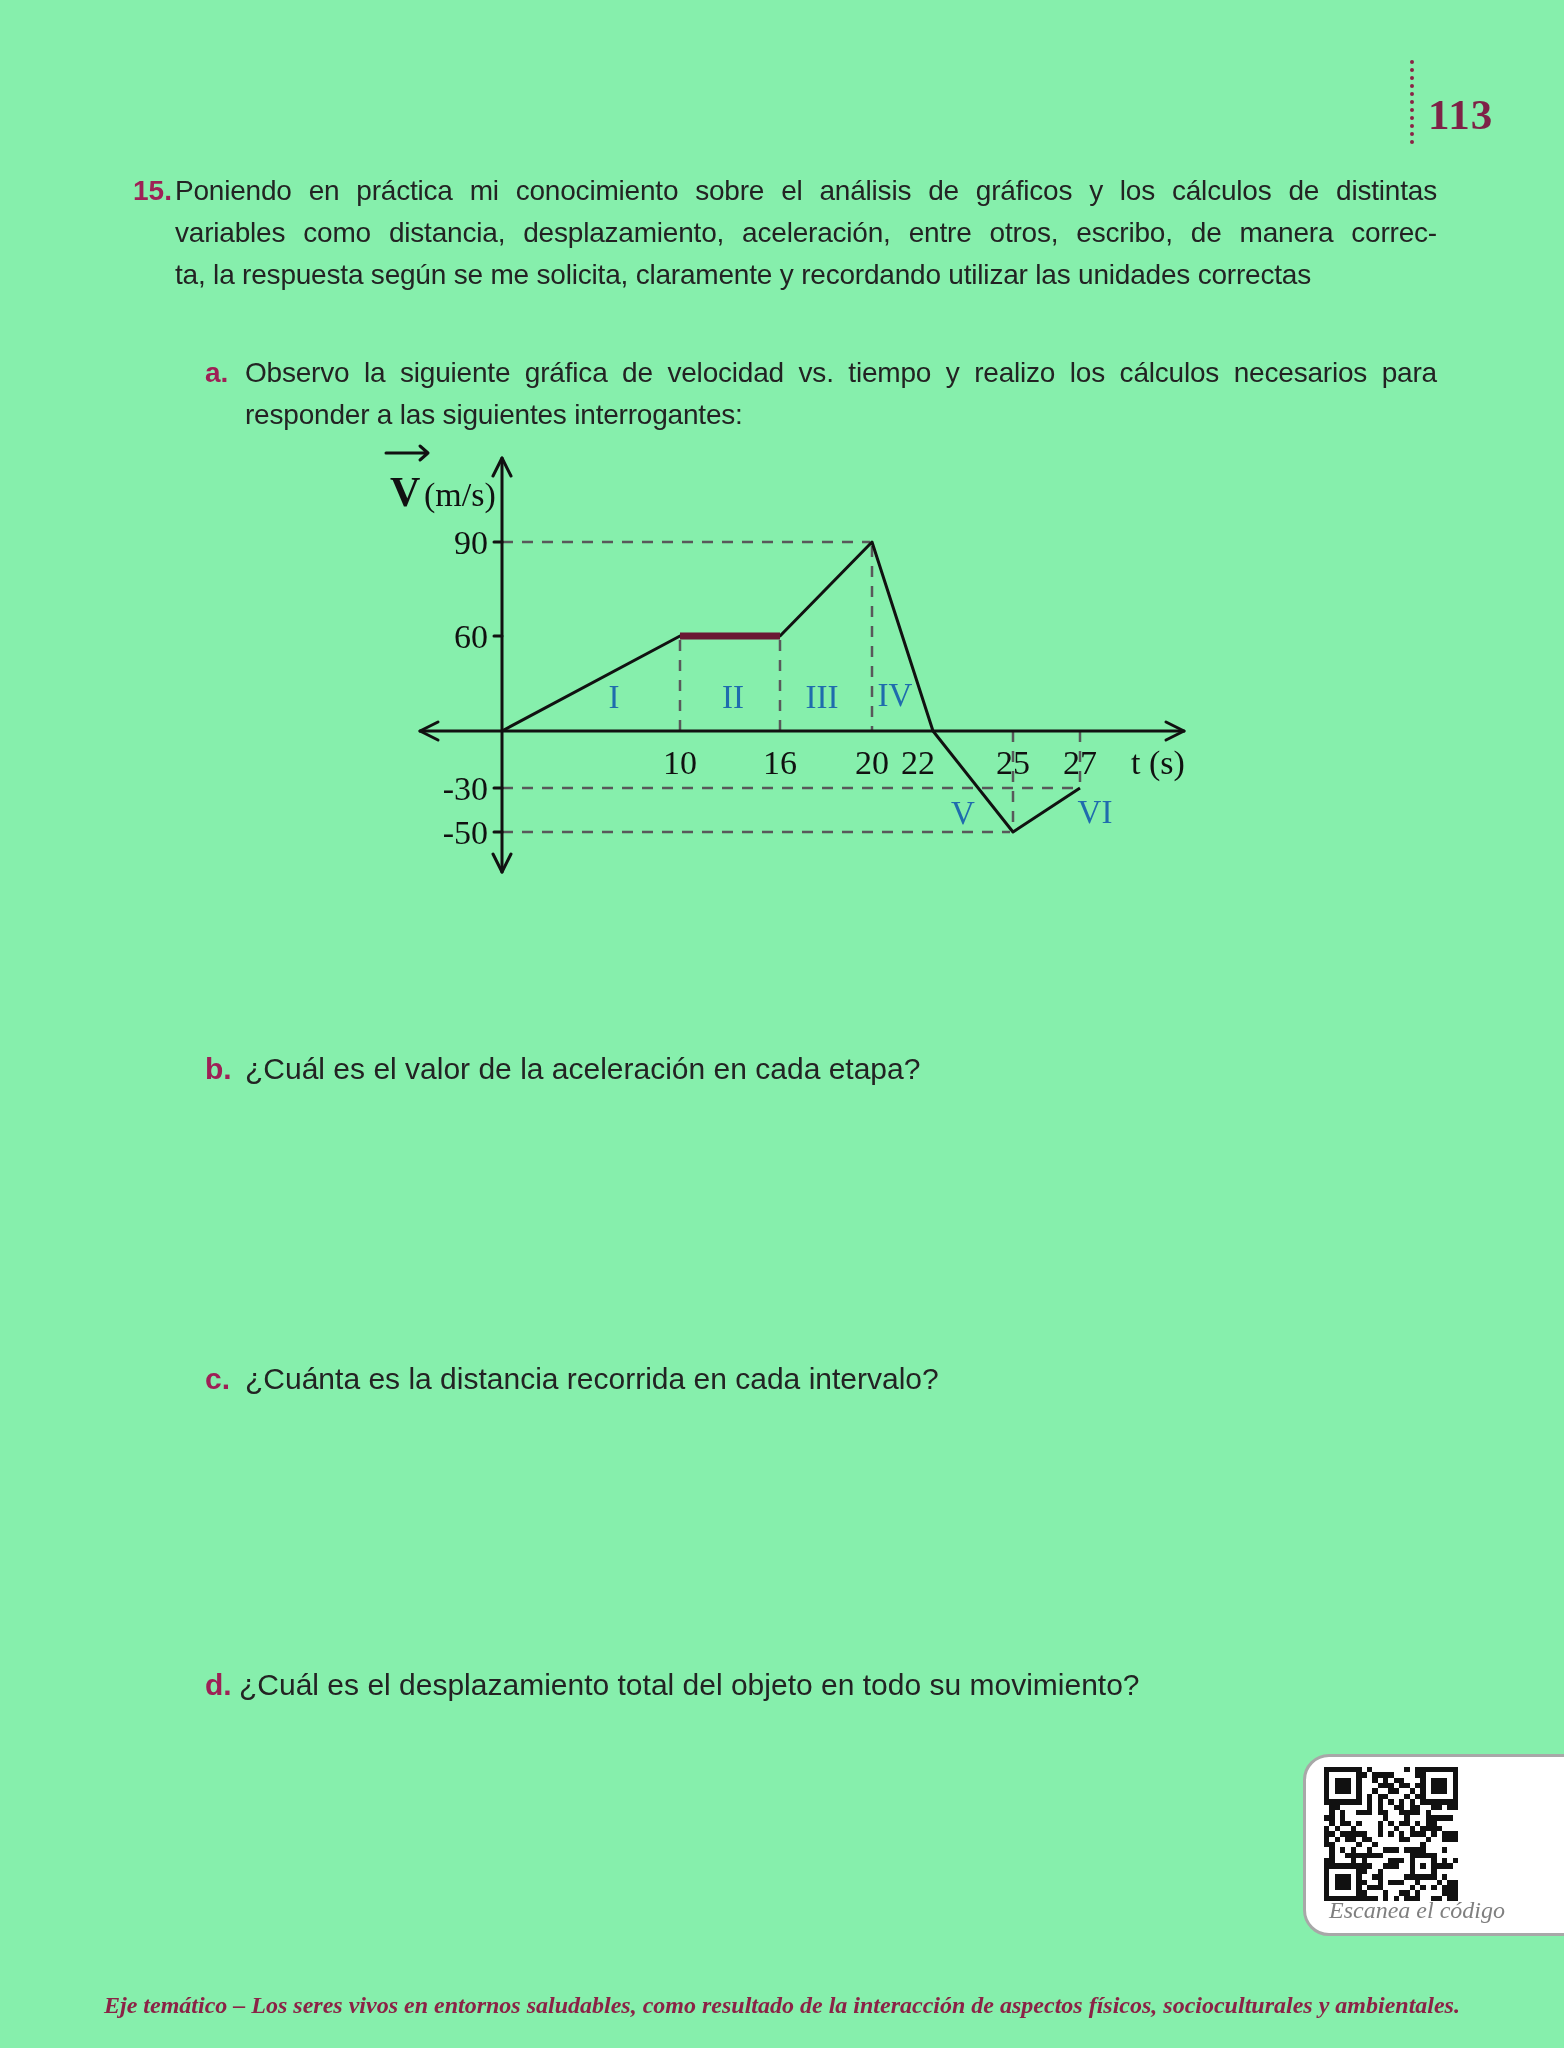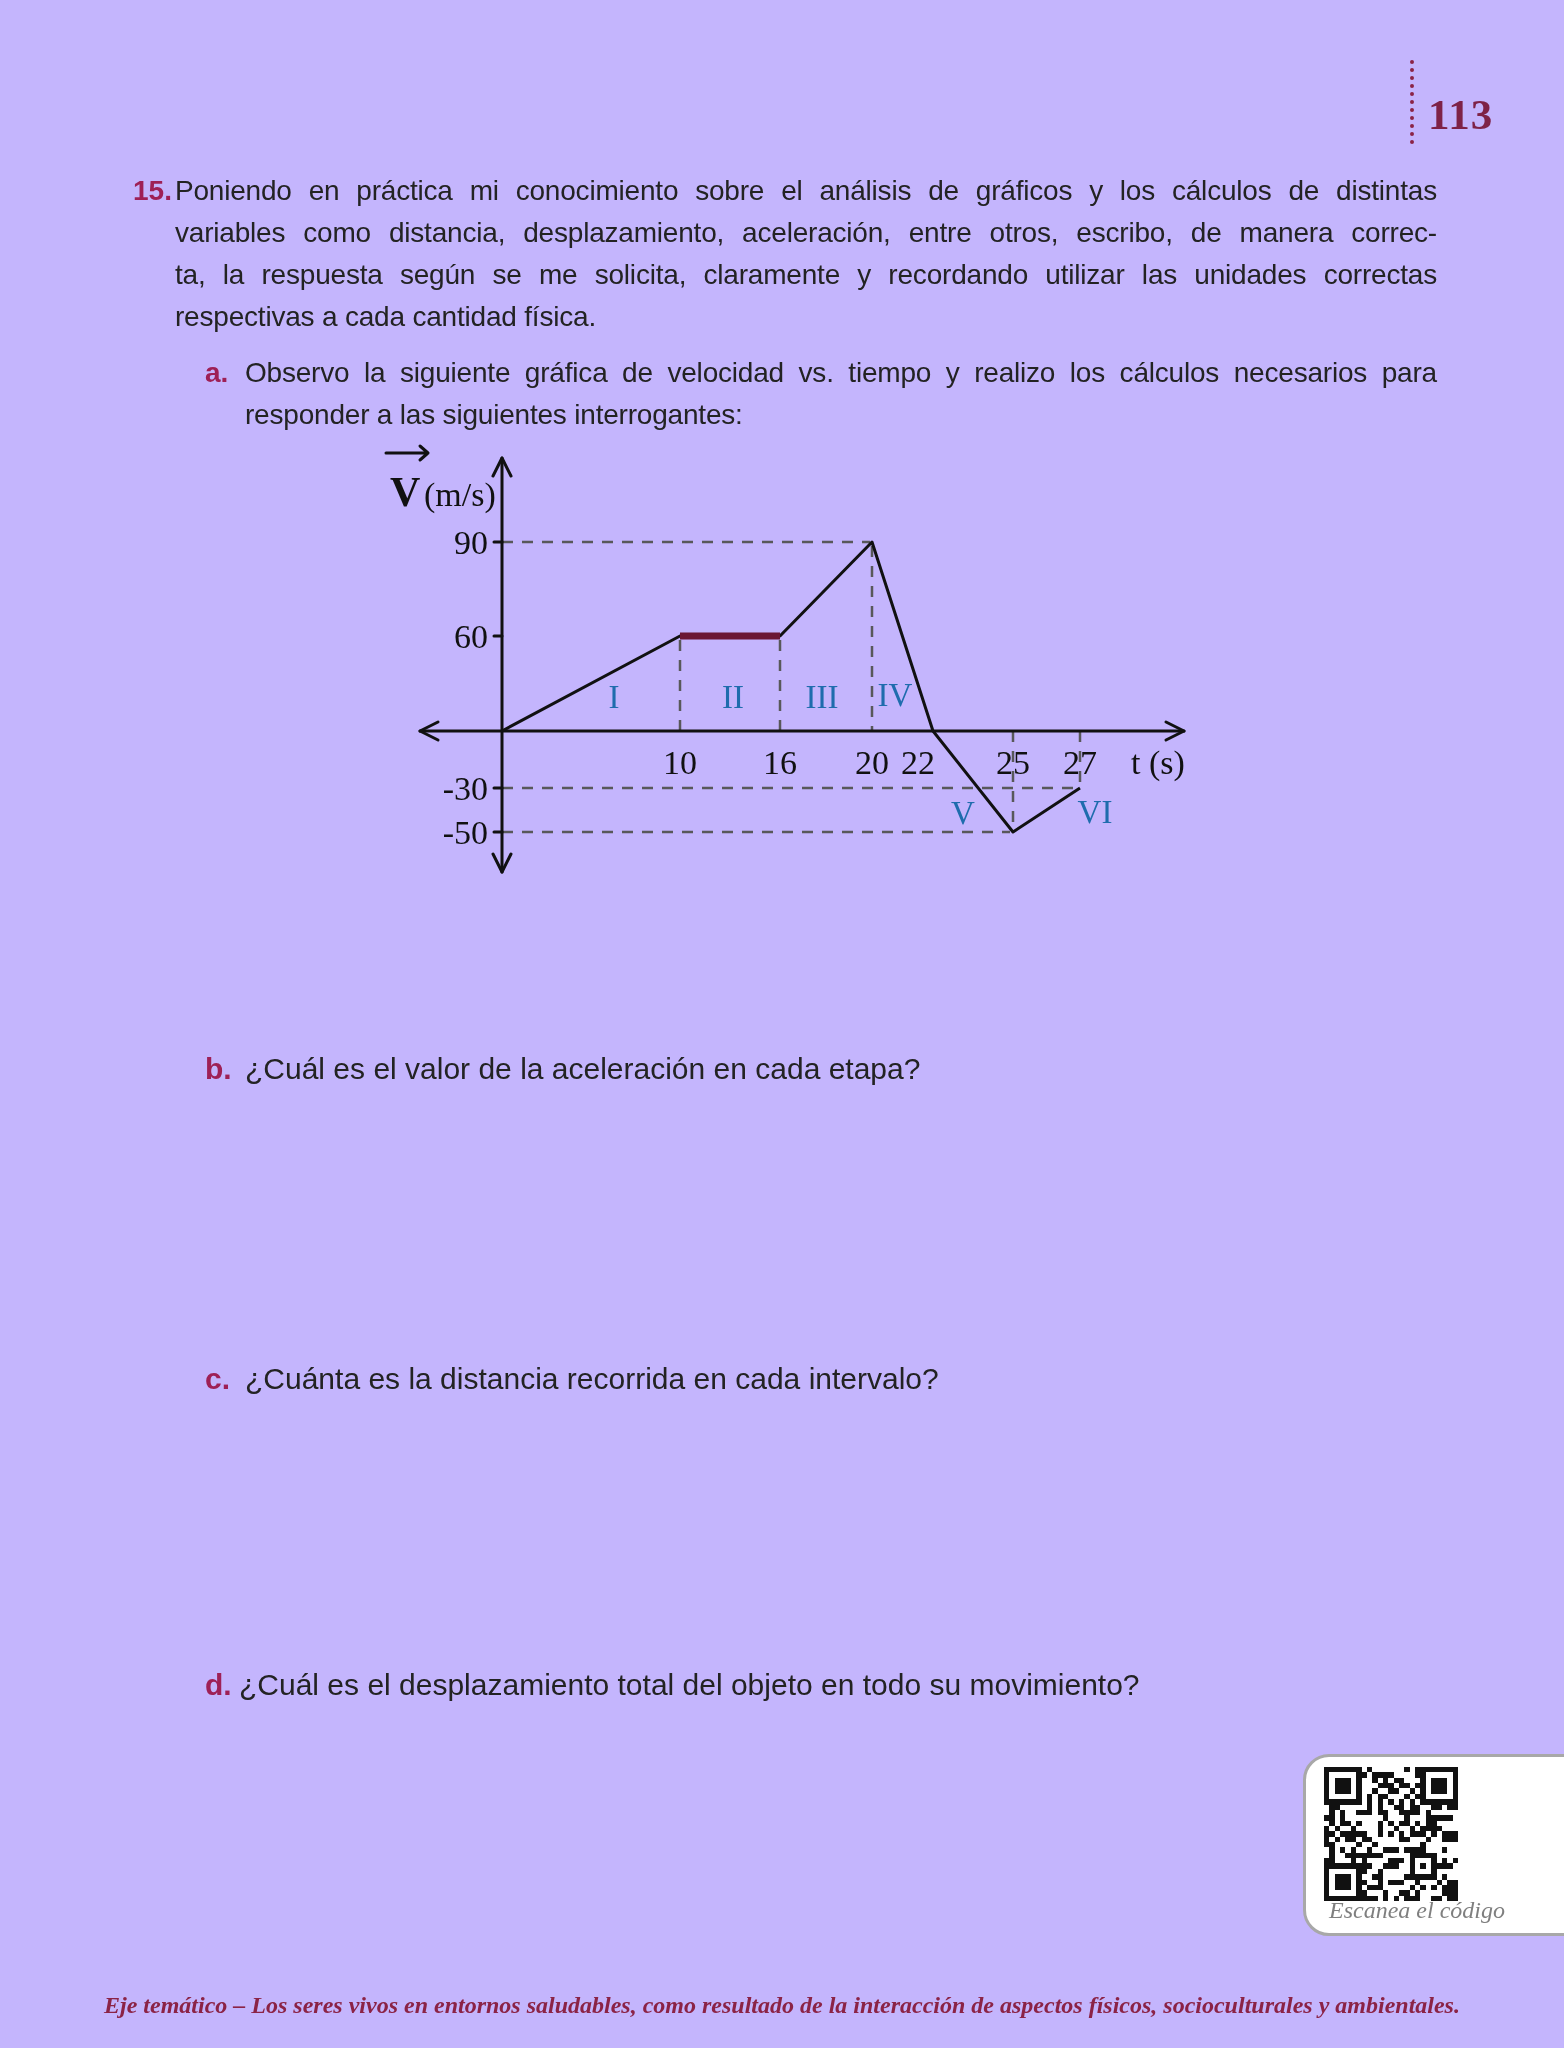--- a/index.html
+++ b/index.html
@@ -1,16 +1,16 @@
 <!DOCTYPE html>
 <html><head>
 <meta charset="utf-8">
 <style>
   html,body{margin:0;padding:0;background:#e8e8e8;}
-  .page{position:relative;width:1564px;height:2048px;background:#c4b5fd;overflow:hidden;
+  .page{position:relative;width:1564px;height:2048px;background:#86efac;overflow:hidden;
         font-family:"Liberation Sans",sans-serif;color:#232323;margin:0 auto;}
 
   
   .pagenum-dots{position:absolute;left:1410px;top:60px;height:84px;width:0;
                 border-left:4px dotted #8b2346;}
   .pagenum{position:absolute;left:1428px;top:90px;font-family:"Liberation Serif",serif;
            font-weight:bold;font-size:43px;color:#7e2247;letter-spacing:1px;}
 
   
   .q{position:absolute;display:flex;align-items:flex-start;}
@@ -62,21 +62,20 @@
 
   <div class="pagenum-dots"></div>
   <div class="pagenum">113</div>
 
   <div class="q" id="q15">
     <span class="qlabel">15.</span>
     <div class="qtext">
         <div class="jline">Poniendo en práctica mi conocimiento sobre el análisis de gráficos y los cálculos de distintas</div>
         <div class="jline">variables como distancia, desplazamiento, aceleración, entre otros, escribo, de manera correc-</div>
         <div class="jline">ta, la respuesta según se me solicita, claramente y recordando utilizar  las unidades correctas</div>
-        <div class="jline">respectivas a cada cantidad física.</div>
       </div>
   </div>
 
   <div class="q" id="qa">
     <span class="qlabel">a.</span>
     <div class="qtext">
         <div class="jline">Observo la siguiente gráfica de velocidad vs. tiempo y realizo los cálculos necesarios para</div>
         <div class="jline">responder a las siguientes interrogantes:</div>
       </div>
   </div>

